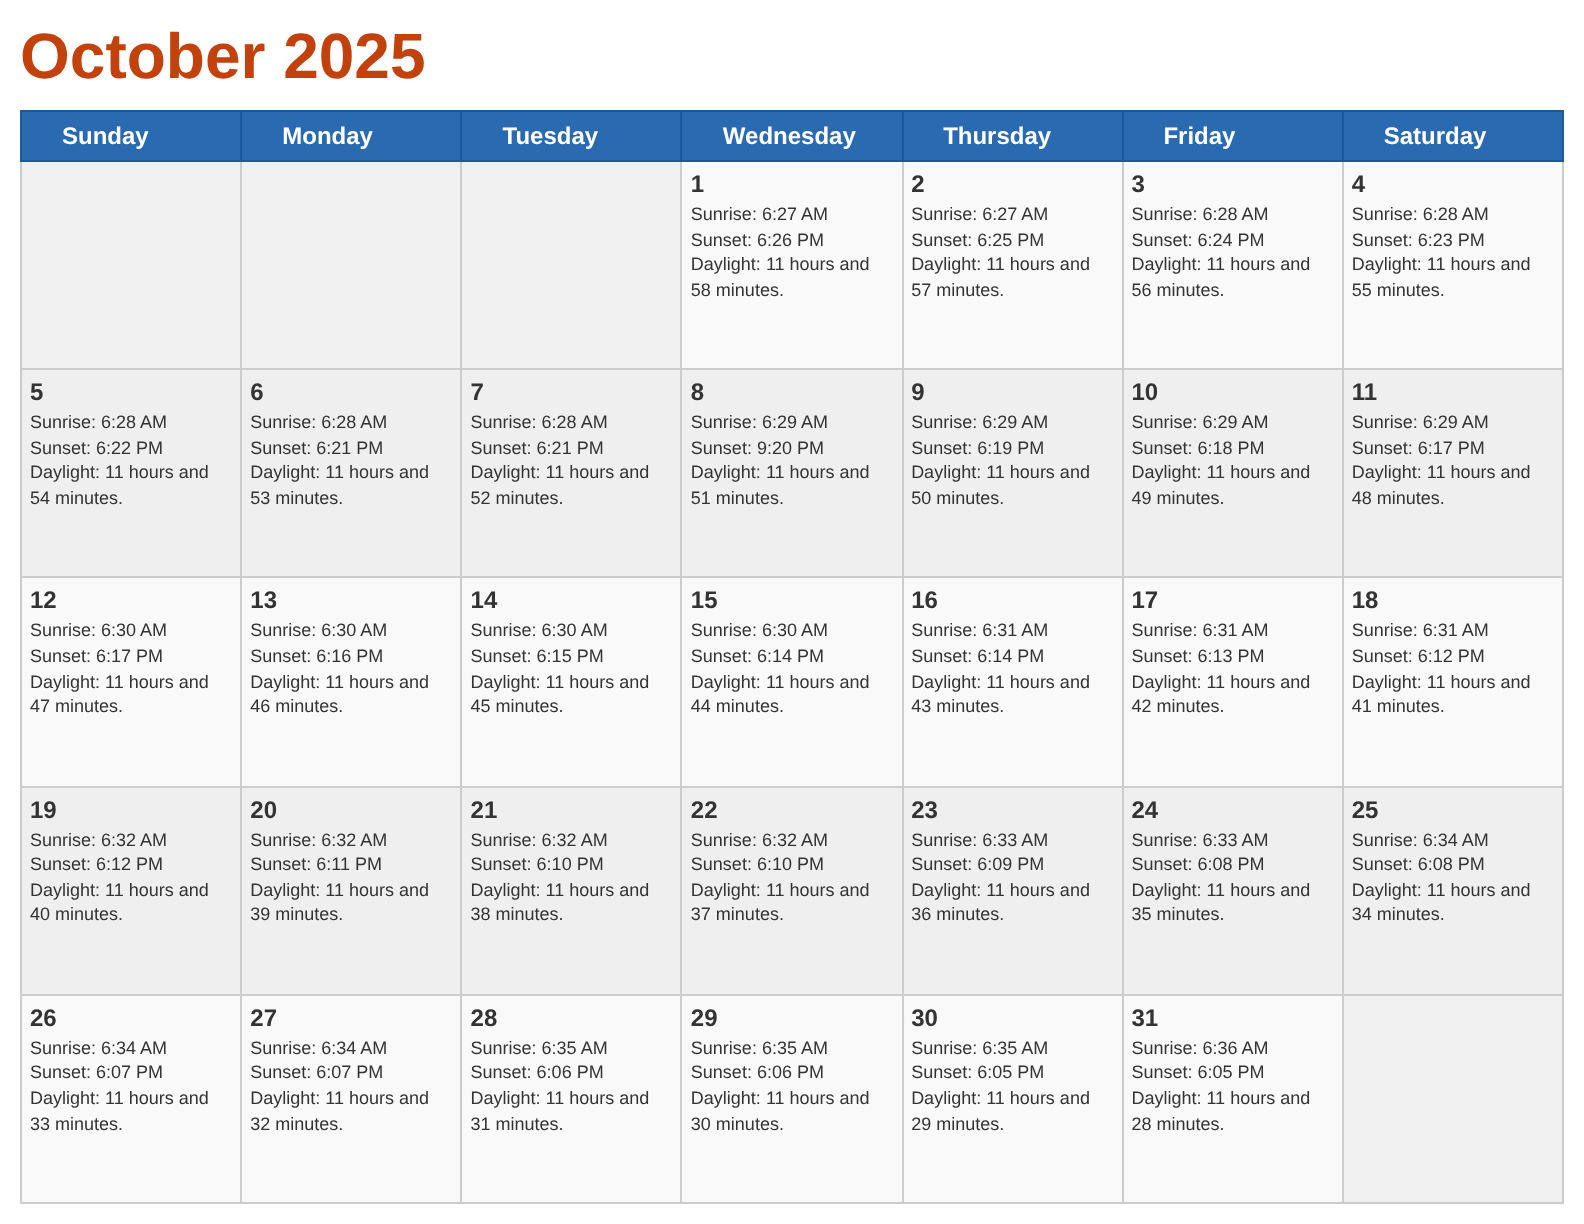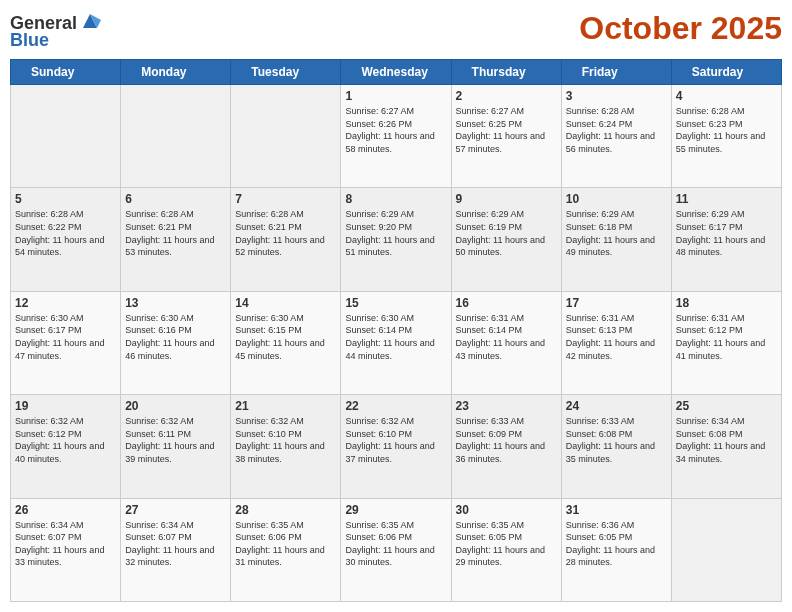--- a/index.html
+++ b/index.html
@@ -92,32 +92,20 @@
     }
     .empty-cell {
       background: #f0f0f0 !important;
     }
   </style>
 </head>
 <body>
 
 <div class="page">
   <div class="header">
-    <div class="logo">
-      <div style="display:flex;flex-direction:column;align-items:flex-start;">
-        <div style="display:flex;align-items:center;">
-          <span class="logo-text-general">General</span>
-          <svg width="22" height="22" viewBox="0 0 22 22" style="margin-left:2px;margin-bottom:4px;">
-            <polygon points="4,18 11,4 18,18" fill="#2a6ab0"></polygon>
-            <polygon points="11,4 18,18 22,10" fill="#5599dd"></polygon>
-          </svg>
-        </div>
-        <span class="logo-text-blue" style="margin-top:-6px;margin-left:0;">Blue</span>
-      </div>
-    </div>
     <div class="title-block">
       <div class="month-title">October 2025</div>
     </div>
   </div>
 
   <table class="calendar">
     <thead>
       <tr>
         <th>Sunday</th>
         <th>Monday</th>

